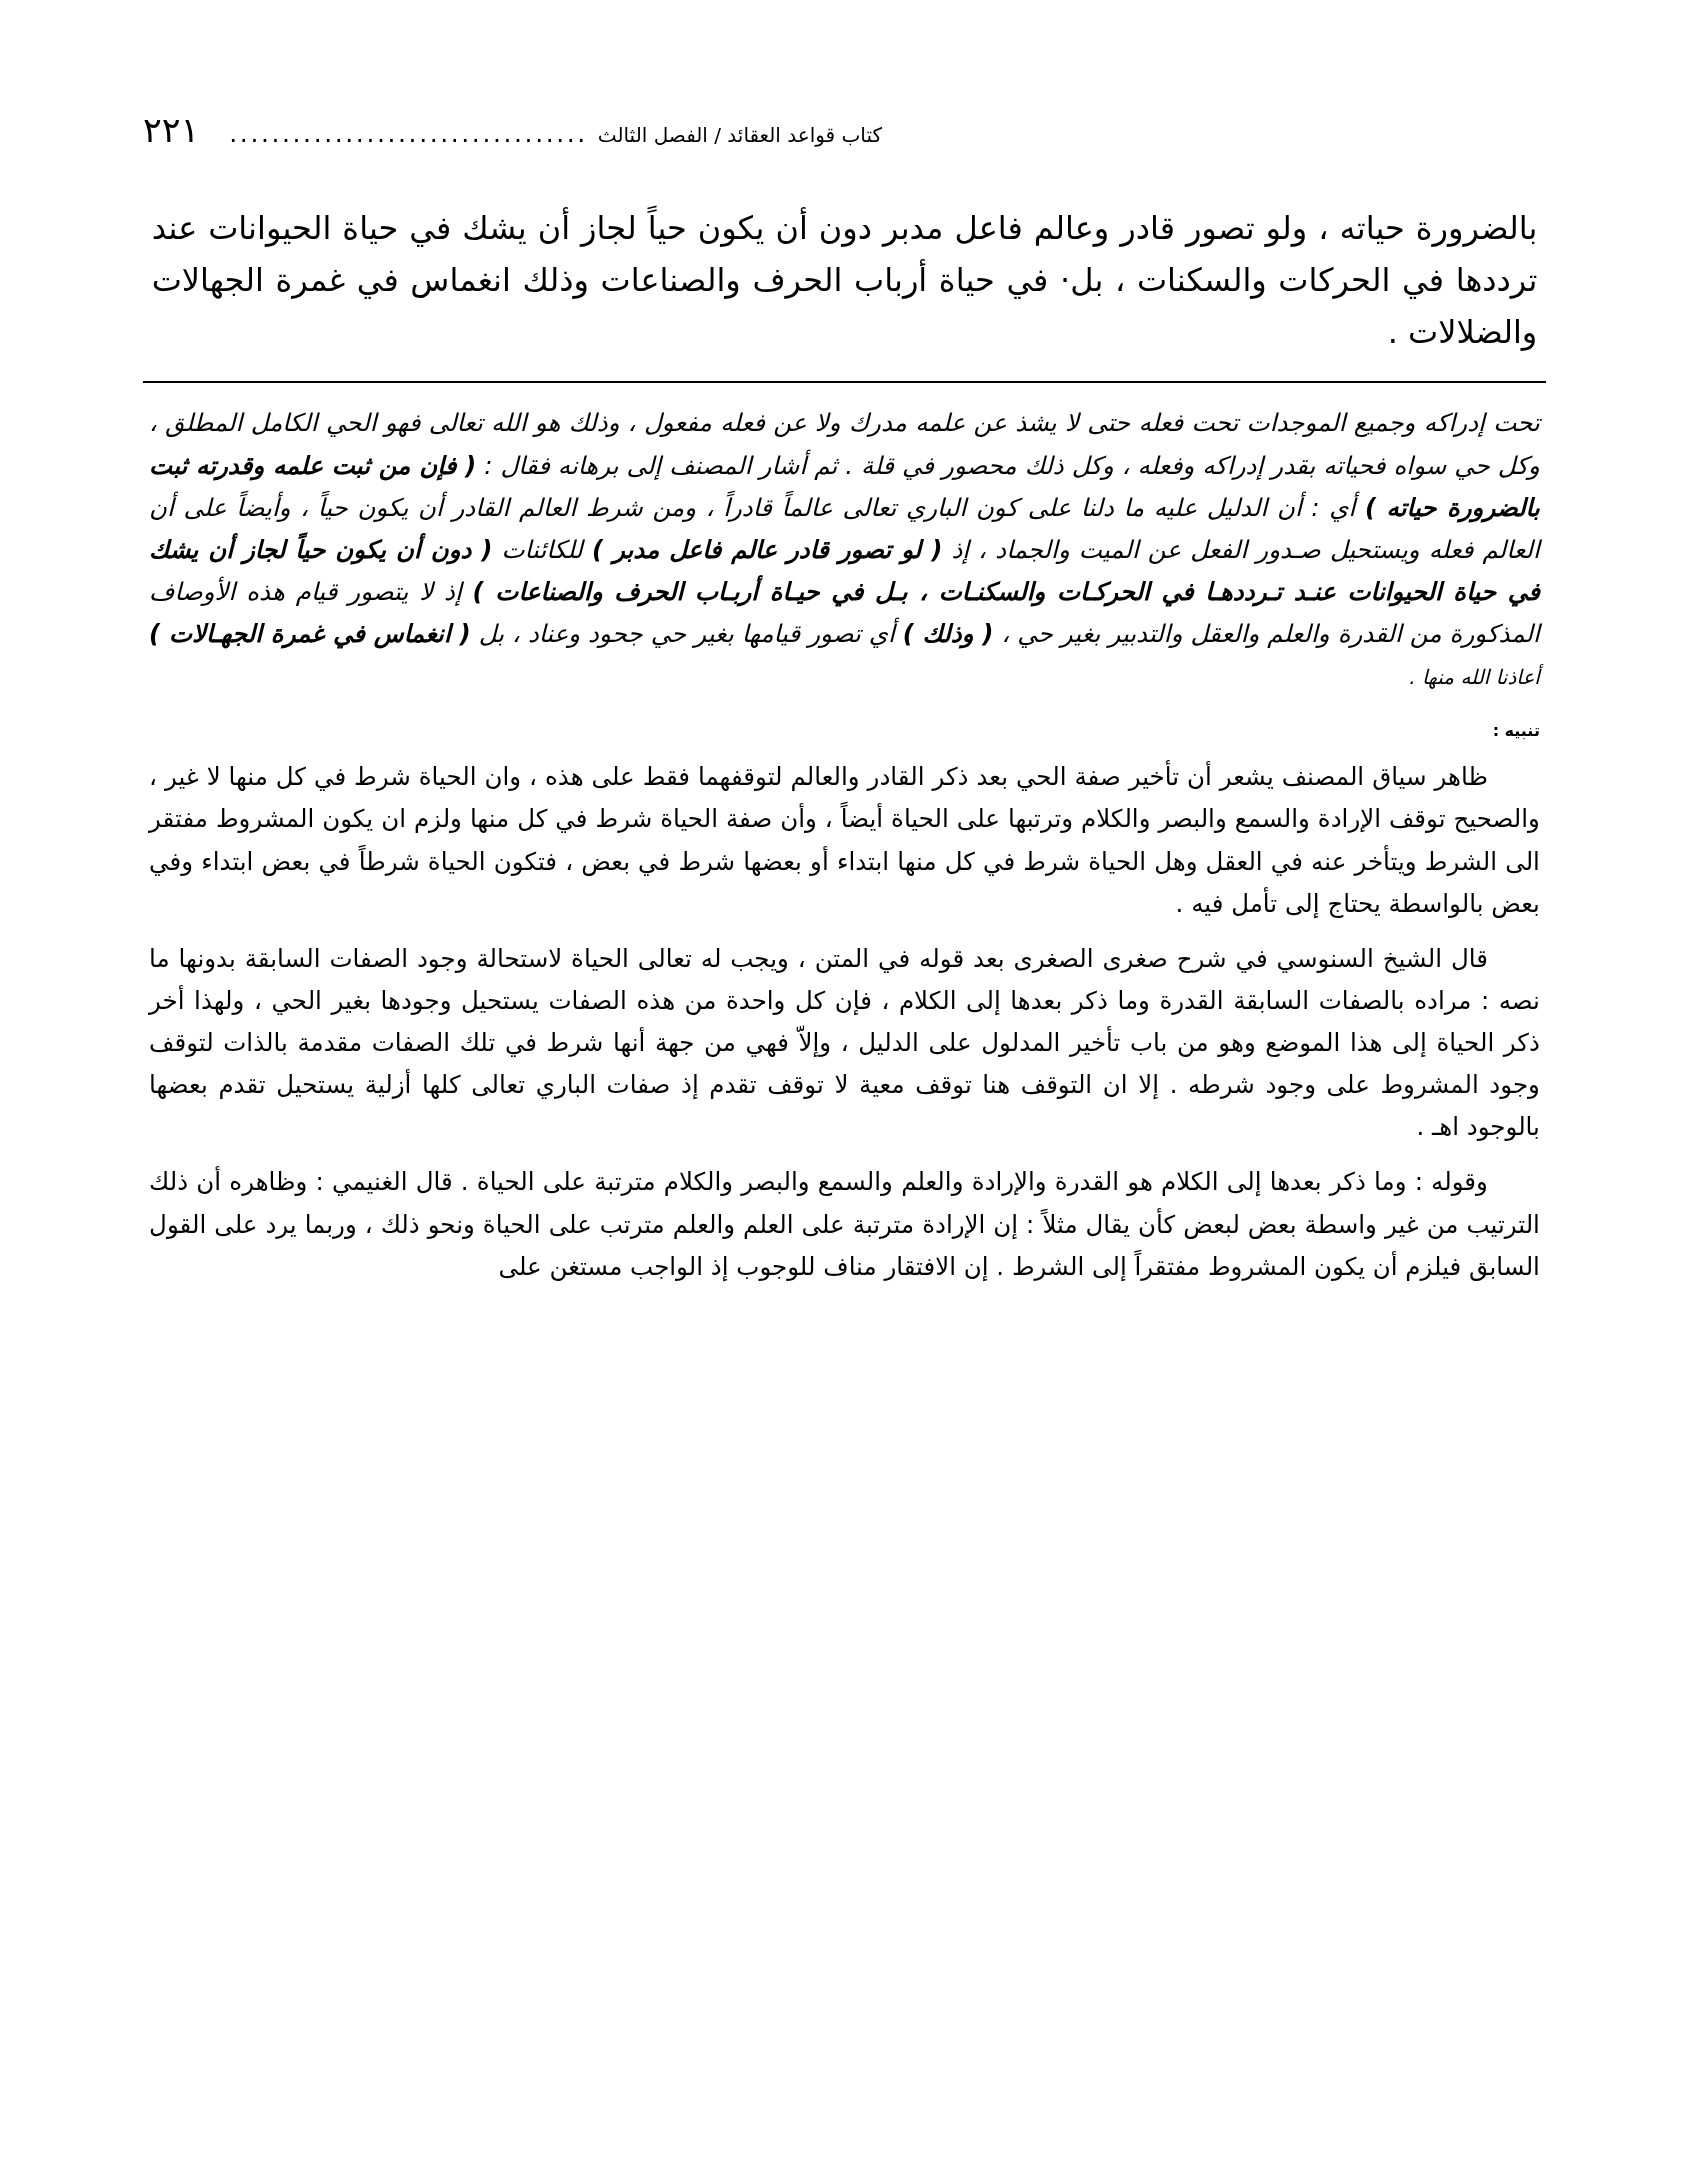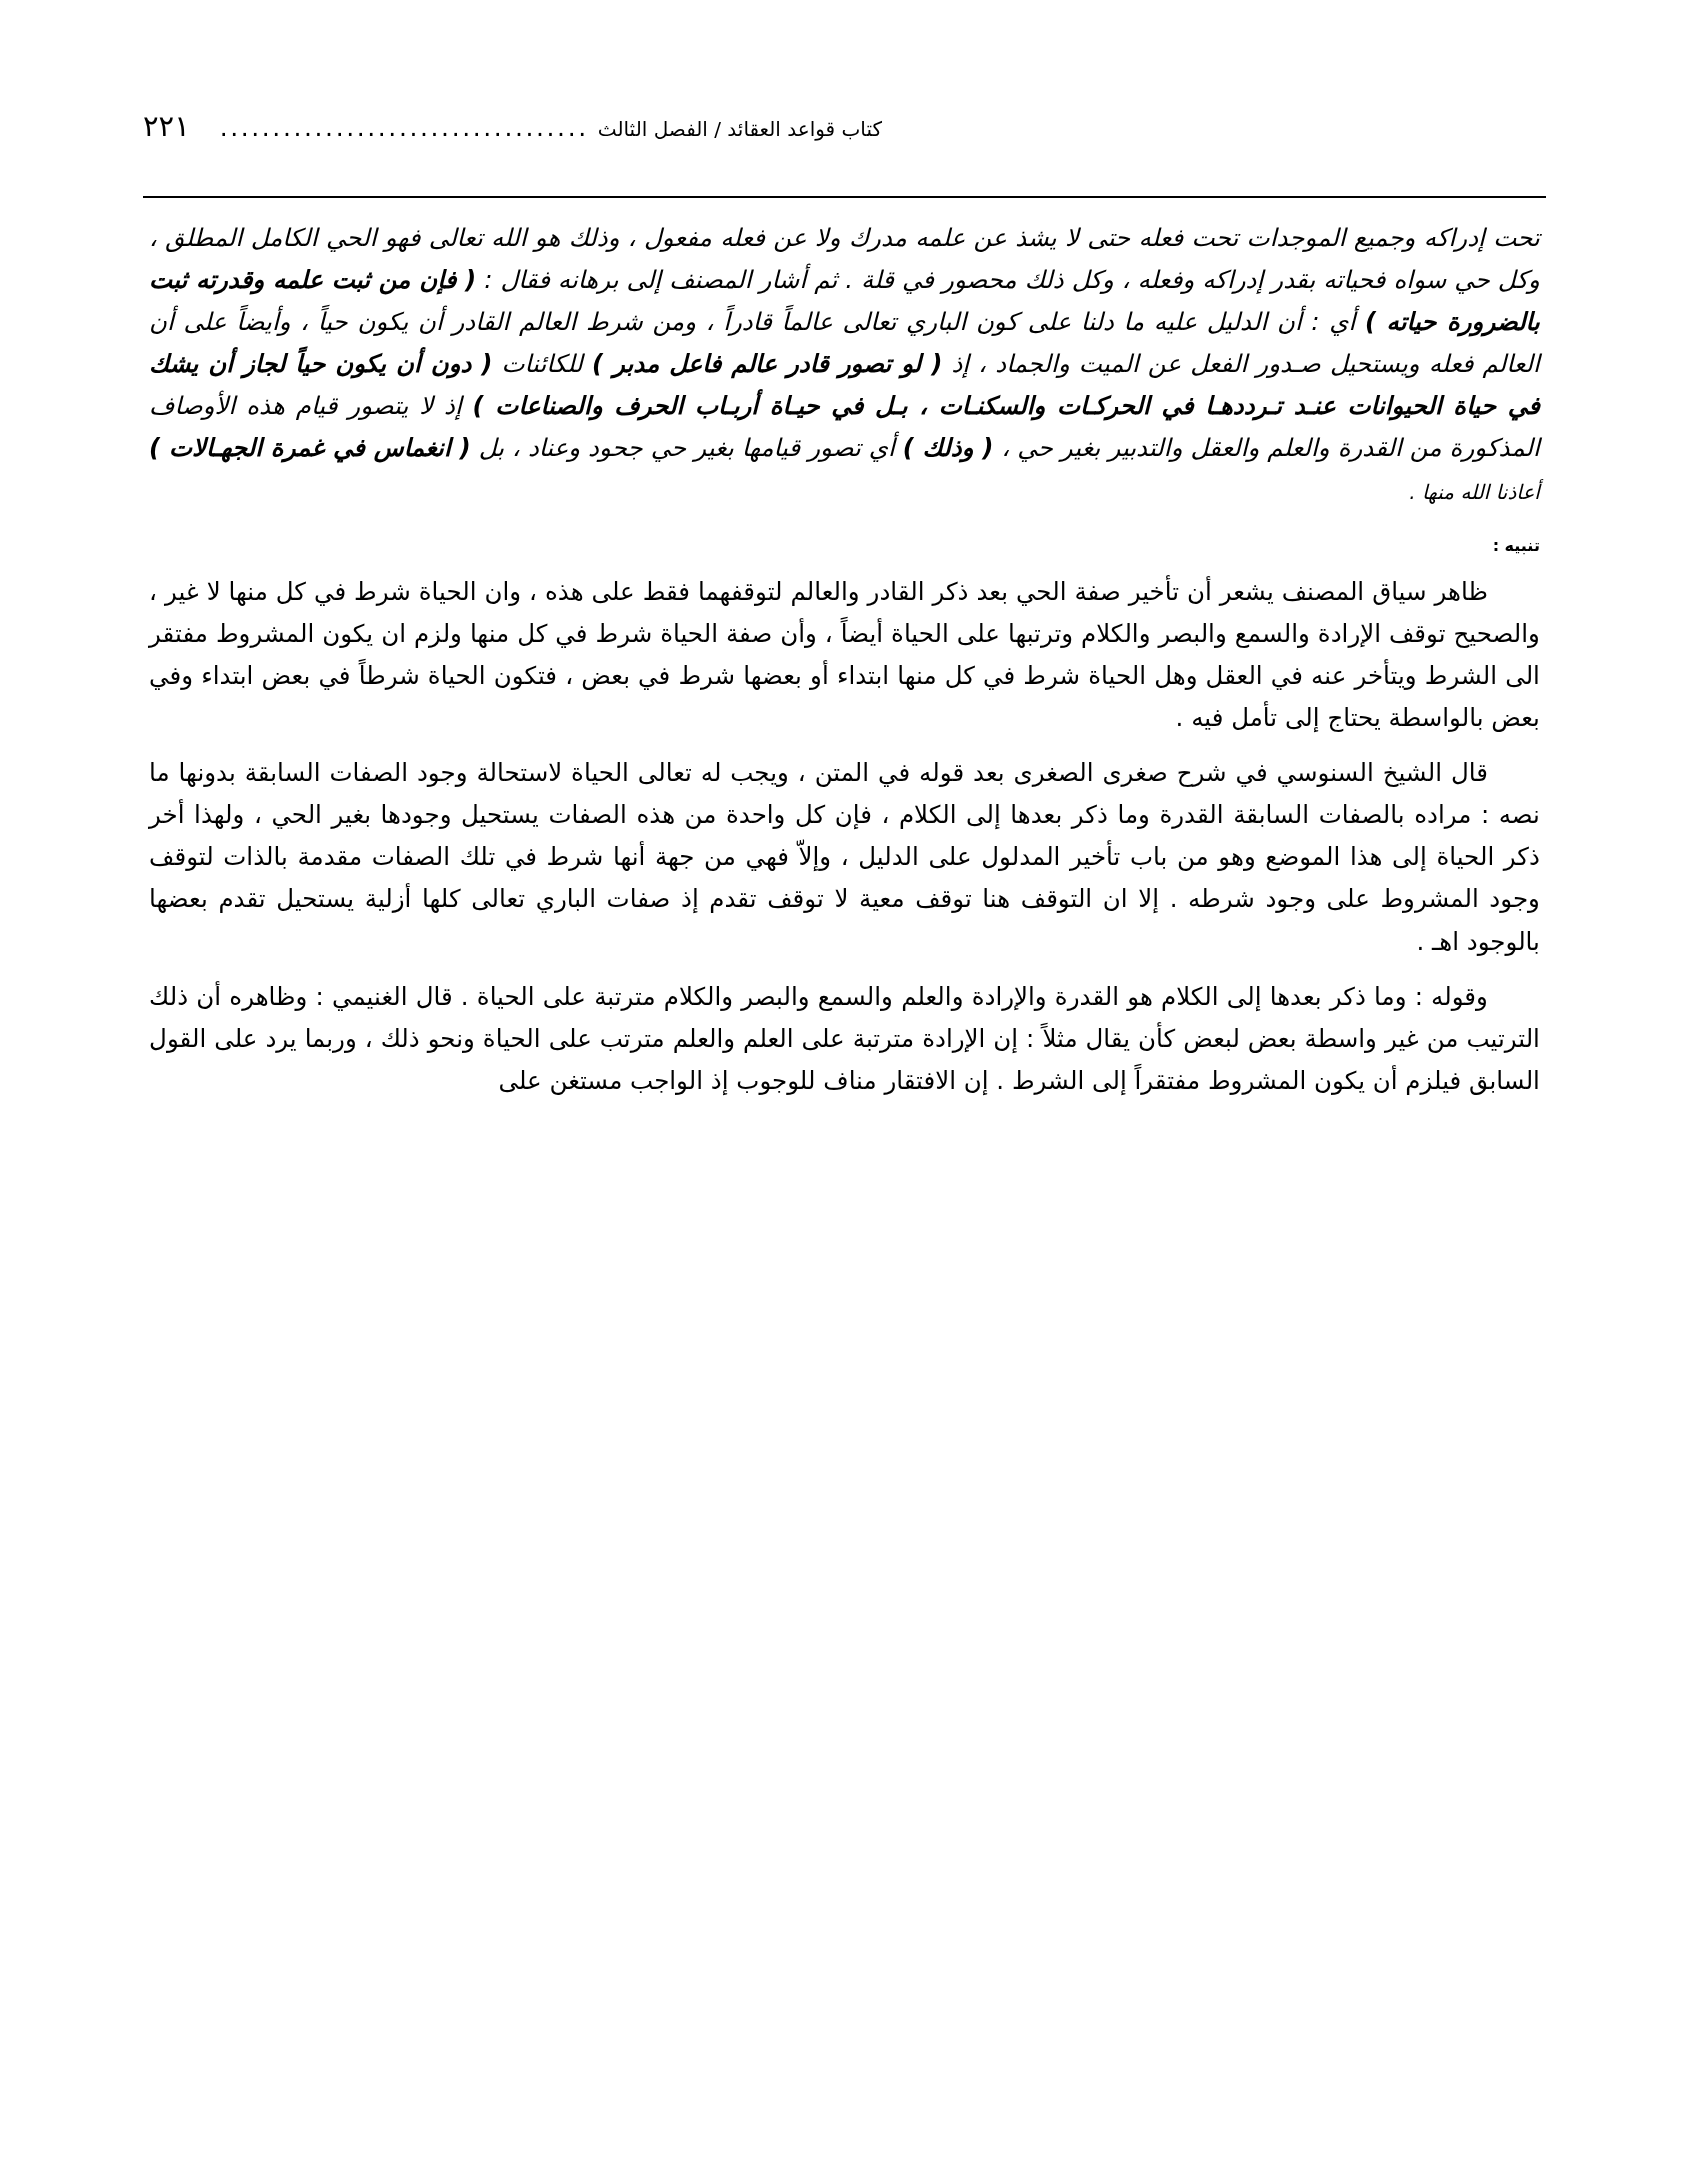--- a/index.html
+++ b/index.html
@@ -39,21 +39,21 @@
   }
   .header-dots {
     font-size: 25px;
     letter-spacing: 2.6px;
     margin: 0 7.9px;
     overflow: hidden;
     max-width: 611px;
     direction: ltr;
   }
   .header-page-number {
-    font-size: 29px;
+    font-size: 35px;
     letter-spacing: 1.7px;
     margin-right: 22px;
   }
 
   
   .matn {
     font-family: "DejaVu Sans", sans-serif;
     font-size: 32px;
     line-height: 1.62;
     text-align: justify;
@@ -112,20 +112,23 @@
 <body>
 
 <div class="page">
 
   <div class="header">
     <span class="header-title">كتاب قواعد العقائد / الفصل الثالث</span>
     <span class="header-dots">............................................................</span>
     <span class="header-page-number">٢٢١</span>
   </div>
 
+  <div class="matn">
+    <p>بالضرورة حياته ، ولو تصور قادر وعالم فاعل مدبر دون أن يكون حياً لجاز أن يشك في حياة الحيوانات عند ترددها في الحركات والسكنات ، بل· في حياة أرباب الحرف والصناعات وذلك انغماس في غمرة الجهالات والضلالات .</p>
+  </div>
 
   <hr class="divider">
 
   <div class="sharh">
 
     <p class="tight">
       <span>تحت إدراكه وجميع الموجدات تحت فعله حتى لا يشذ عن علمه مدرك ولا عن فعله مفعول ، وذلك هو الله تعالى فهو الحي الكامل المطلق ، وكل حي سواه فحياته بقدر إدراكه وفعله ، وكل ذلك محصور في قلة . ثم أشار المصنف إلى برهانه فقال : </span><span class="b">( فإن من ثبت علمه وقدرته ثبت بالضرورة حياته )</span><span> أي : أن الدليل عليه ما دلنا على كون الباري تعالى عالماً قادراً ، ومن شرط العالم القادر أن يكون حياً ، وأيضاً على أن العالم فعله ويستحيل صـدور الفعل عن الميت والجماد ، إذ </span><span class="b">( لو تصور قادر عالم فاعل مدبر )</span><span> للكائنات </span><span class="b">( دون أن يكون حياً لجاز أن يشك في حياة الحيوانات عنـد تـرددهـا في الحركـات والسكنـات ، بـل في حيـاة أربـاب الحرف والصناعات )</span><span> إذ لا يتصور قيام هذه الأوصاف المذكورة من القدرة والعلم والعقل والتدبير بغير حي ، </span><span class="b">( وذلك )</span><span> أي تصور قيامها بغير حي جحود وعناد ، بل </span><span class="b">( انغماس في غمرة الجهـالات )</span><span class="small-tail"> أعاذنا الله منها .</span>
     </p>
 
     <div class="section-label">تنبيه :</div>

